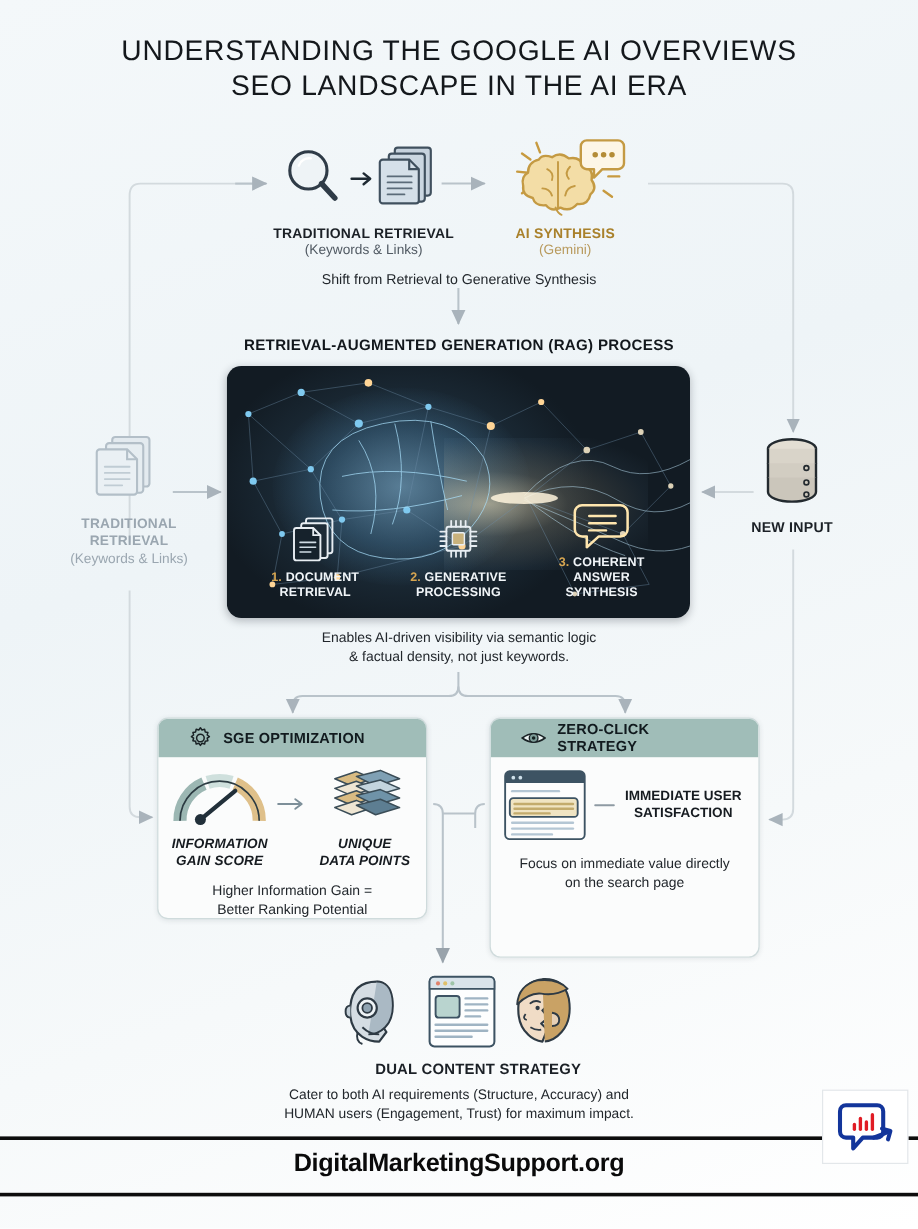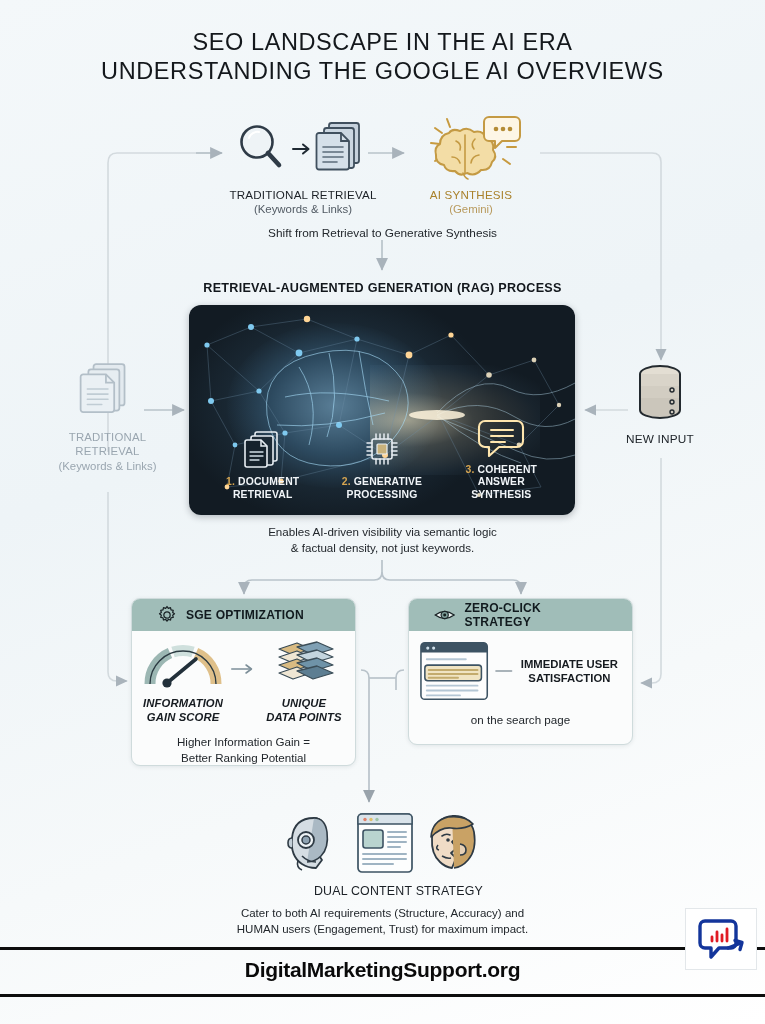--- a/index.html
+++ b/index.html
@@ -30,21 +30,21 @@
   }
 
   
   #wires { position: absolute; inset: 0; width: 765px; height: 1024px; pointer-events: none; }
 
   
   .node { position: absolute; text-align: center; }
 
   #trad-top { left: 218px; top: 118px; width: 170px; }
   #trad-top .icons { height: 62px; display:flex; align-items:center; justify-content:center; gap:2px; }
-  .cap-main { font-size: 11.6px; font-weight: normal; color: #1b2026; letter-spacing: .2px; margin-top: 8px; }
+  .cap-main { font-size: 11.6px; font-weight: bold; color: #1b2026; letter-spacing: .2px; margin-top: 8px; }
   .cap-sub  { font-size: 11.4px; color: #515a63; margin-top: 2px; }
 
   #ai-syn { left: 406px; top: 112px; width: 130px; }
   #ai-syn .icons { height: 68px; display:flex; align-items:center; justify-content:center; }
   #ai-syn .cap-main { color: #a9812b; }
   #ai-syn .cap-sub  { color: #b89a5d; }
 
   #shift-note {
     position: absolute; top: 226px; left: 0; width: 765px; text-align: center;
     font-size: 11.8px; color: #22272c;
@@ -108,21 +108,21 @@
     height: 32px; background:#a0bdb8; display:flex; align-items:center; gap:9px; padding:0 25px;
   }
   .card .hdr .htxt { font-size: 12.1px; font-weight:bold; color:#111a1e; letter-spacing:.2px; }
   .card .body { padding: 9px 10px 12px; text-align:center; }
   .card .foot { font-size: 11.6px; color:#22272c; line-height:16px; margin-top: 10px; }
 
   #card-sge { left: 131px; top: 598px; height: 168px; }
   #sge-row { display:flex; align-items:center; gap:6px;font-style:italic; }
   .mini-cap { font-size: 11.3px; font-weight:bold; color:#161b20; line-height:13.5px; margin-top:5px; letter-spacing:.1px; }
 
-  #card-zero { left: 408px; top: 598px; height: 147px; }
+  #card-zero { left: 408px; top: 598px; height: 200px; }
   #zero-row { display:flex; align-items:center; justify-content:center; gap:4px; }
   #zero-row .imm-cap { font-size: 11.3px; font-weight:bold; color:#161b20; line-height:14px; text-align:center; width:108px; }
 
   
   #dual { left: 0; top: 808px; width: 765px; }
   #dual .icons { height: 66px; display:flex; align-items:flex-end; justify-content:center; gap:10px; }
   #dual .cap-main { font-size: 12.4px; margin-top: 10px; padding-left: 32px; }
   #dual .desc { font-size: 11.5px; color:#22272c; line-height:16px; margin-top: 7px; }
 
   
@@ -137,22 +137,22 @@
     background:#ffffff; border:1px solid #e3e7ea;
     display:flex; align-items:center; justify-content:center;
   }
 </style>
 </head>
 <body>
 
 <div id="page">
 
   <div id="title-block">
+    <div class="line">UNDERSTANDING THE GOOGLE AI OVERVIEWS</div>
     <div class="line">SEO LANDSCAPE IN THE AI ERA</div>
-    <div class="line">UNDERSTANDING THE GOOGLE AI OVERVIEWS</div>
   </div>
 
   <svg id="wires" viewBox="0 0 765 1024">
     <defs>
       <marker id="ah" markerWidth="9" markerHeight="9" refX="7" refY="4.5" orient="auto">
         <path d="M0,1 L7.5,4.5 L0,8 Z" fill="#a9b3bb"></path>
       </marker>
       <marker id="ahd" markerWidth="9" markerHeight="9" refX="7" refY="4.5" orient="auto">
         <path d="M0,1 L7.5,4.5 L0,8 Z" fill="#99a3ab"></path>
       </marker>
@@ -512,20 +512,21 @@
         </svg>
         <svg width="18" height="8" viewBox="0 0 18 8">
           <path d="M1 4 h16" stroke="#8e9aa3" stroke-width="1.6" stroke-linecap="round"></path>
         </svg>
         <div class="imm-cap">
           <span>IMMEDIATE USER</span><br>
           <span>SATISFACTION</span>
         </div>
       </div>
       <div class="foot">
+        <div>Focus on immediate value directly</div>
         <div>on the search page</div>
       </div>
     </div>
   </div>
 
   <div class="node" id="dual">
     <div class="icons">
       <svg width="62" height="62" viewBox="0 0 62 62">
         <path d="M30 6 q-20 0 -22 20 q-2 18 10 26 q6 4 14 4 l6 -8 l-4 -6 l6 -6 l-6 -6 l5 -6 q2 -18 -9 -18 z" fill="#d5dde3" stroke="#2e3a44" stroke-width="1.8" stroke-linejoin="round"></path>
         <path d="M30 6 q11 0 13 14 q2 16 -6 24 q-6 6 -14 6" fill="#aab9c4" stroke="#2e3a44" stroke-width="1.6"></path>

